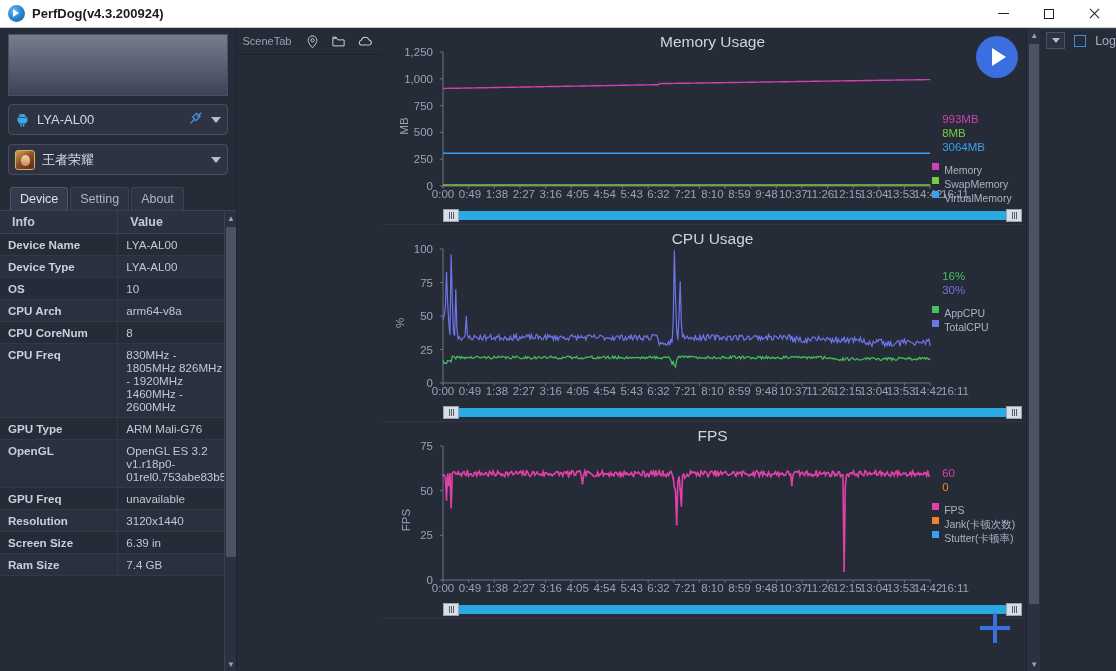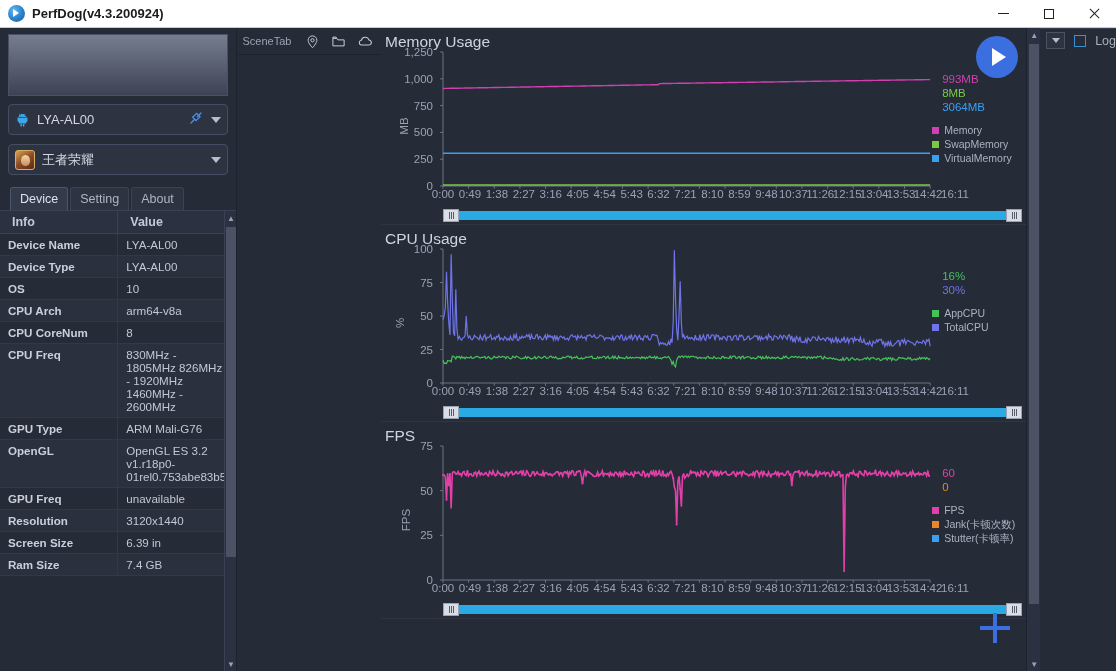--- a/index.html
+++ b/index.html
@@ -87,34 +87,34 @@
      border-bottom:1px solid #1d2230;}
   .scenetab-label{width:60px;display:flex;align-items:center;justify-content:center;
      color:#9aa2b3;font-size:11px;}
   .scene-banner{flex:1;margin:2px 0 3px 0;background:#b5515e;color:#fdf0f2;
      display:flex;align-items:center;justify-content:center;font-size:12.5px;}
   .scene-icons{width:84px;display:flex;align-items:center;justify-content:center;gap:11px;color:#c6ccd8;}
   .scene-icons svg{display:block;}
 
   .charts{flex:1;position:relative;overflow:hidden;}
   .chart{position:relative;height:197px;border-bottom:1px solid #2f3545;}
-  .chart .title{position:absolute;left:4px;right:0;top:5px;text-align:left;
+  .chart .title{position:absolute;left:4px;right:0;top:5px;text-align:center;
      font-size:15.5px;color:#ced4e0;}
   .chart .ylabel{position:absolute;left:14px;top:50%;transform:translateY(-50%) rotate(-90deg);
      font-size:11.5px;color:#9aa2b3;transform-origin:center;white-space:nowrap;}
   .plot{position:absolute;left:62px;right:110px;top:24px;bottom:38px;}
   .plot svg{width:100%;height:100%;display:block;overflow:visible;}
   .yticks{position:absolute;left:0;top:24px;bottom:38px;width:60px;}
   .yt{position:absolute;right:8px;transform:translateY(-50%);font-size:11.5px;color:#9aa2b3;white-space:nowrap;}
   .xticks{position:absolute;left:62px;right:20px;bottom:20px;height:16px;}
   .xt{position:absolute;transform:translateX(-50%);font-size:11.5px;color:#9aa2b3;white-space:nowrap;}
   .legend{position:absolute;right:4px;top:44px;width:104px;font-size:10.5px;}
   .legend .vals div{font-size:11.5px;line-height:14px;padding-left:10px;}
   .legend .items{margin-top:9px;}
-  .legend .items div{display:flex;align-items:center;gap:5px;line-height:14px;color:#aab1c0;}
+  .legend .items div{display:flex;gap:5px;line-height:14px;color:#aab1c0;}
   .sw{width:7px;height:7px;display:inline-block;flex:0 0 7px;}
 
   .scrollbar{position:absolute;left:62px;right:18px;bottom:2px;height:13px;}
   .sb-track{position:absolute;left:0;right:0;top:3px;height:8px;background:#1f2836;}
   .sb-fill{position:absolute;left:10px;right:10px;top:2px;height:9px;background:#29aae3;}
   .sb-handle{position:absolute;top:0;width:16px;height:13px;background:#d9dde6;
      border:1px solid #9aa2b3;display:flex;align-items:center;justify-content:center;gap:1px;}
   .sb-handle i{width:1px;height:7px;background:#555b68;display:block;}
   .sb-handle.left{left:0;}
   .sb-handle.right{right:0;}
@@ -353,21 +353,21 @@
             <div class="xt" style="left: 60.695%;">10:37</div>
             <div class="xt" style="left: 65.364%;">11:26</div>
             <div class="xt" style="left: 70.032%;">12:15</div>
             <div class="xt" style="left: 74.701%;">13:04</div>
             <div class="xt" style="left: 79.37%;">13:53</div>
             <div class="xt" style="left: 84.039%;">14:42</div>
             <div class="xt" style="left: 88.708%;">16:11</div>
           </div>
           <div class="legend">
             <div class="vals">
-              <div style="color: rgb(208, 64, 176);">993MB</div>
+              <div style="color: rgb(208, 64, 176); margin-top: 40px;">993MB</div>
               <div style="color: rgb(122, 201, 67);">8MB</div>
               <div style="color: rgb(57, 160, 240);">3064MB</div>
             </div>
             <div class="items">
               <div>
                 <span class="sw" style="background: rgb(208, 64, 176);"></span>
                 <span>Memory</span>
               </div>
               <div>
                 <span class="sw" style="background: rgb(122, 201, 67);"></span>

